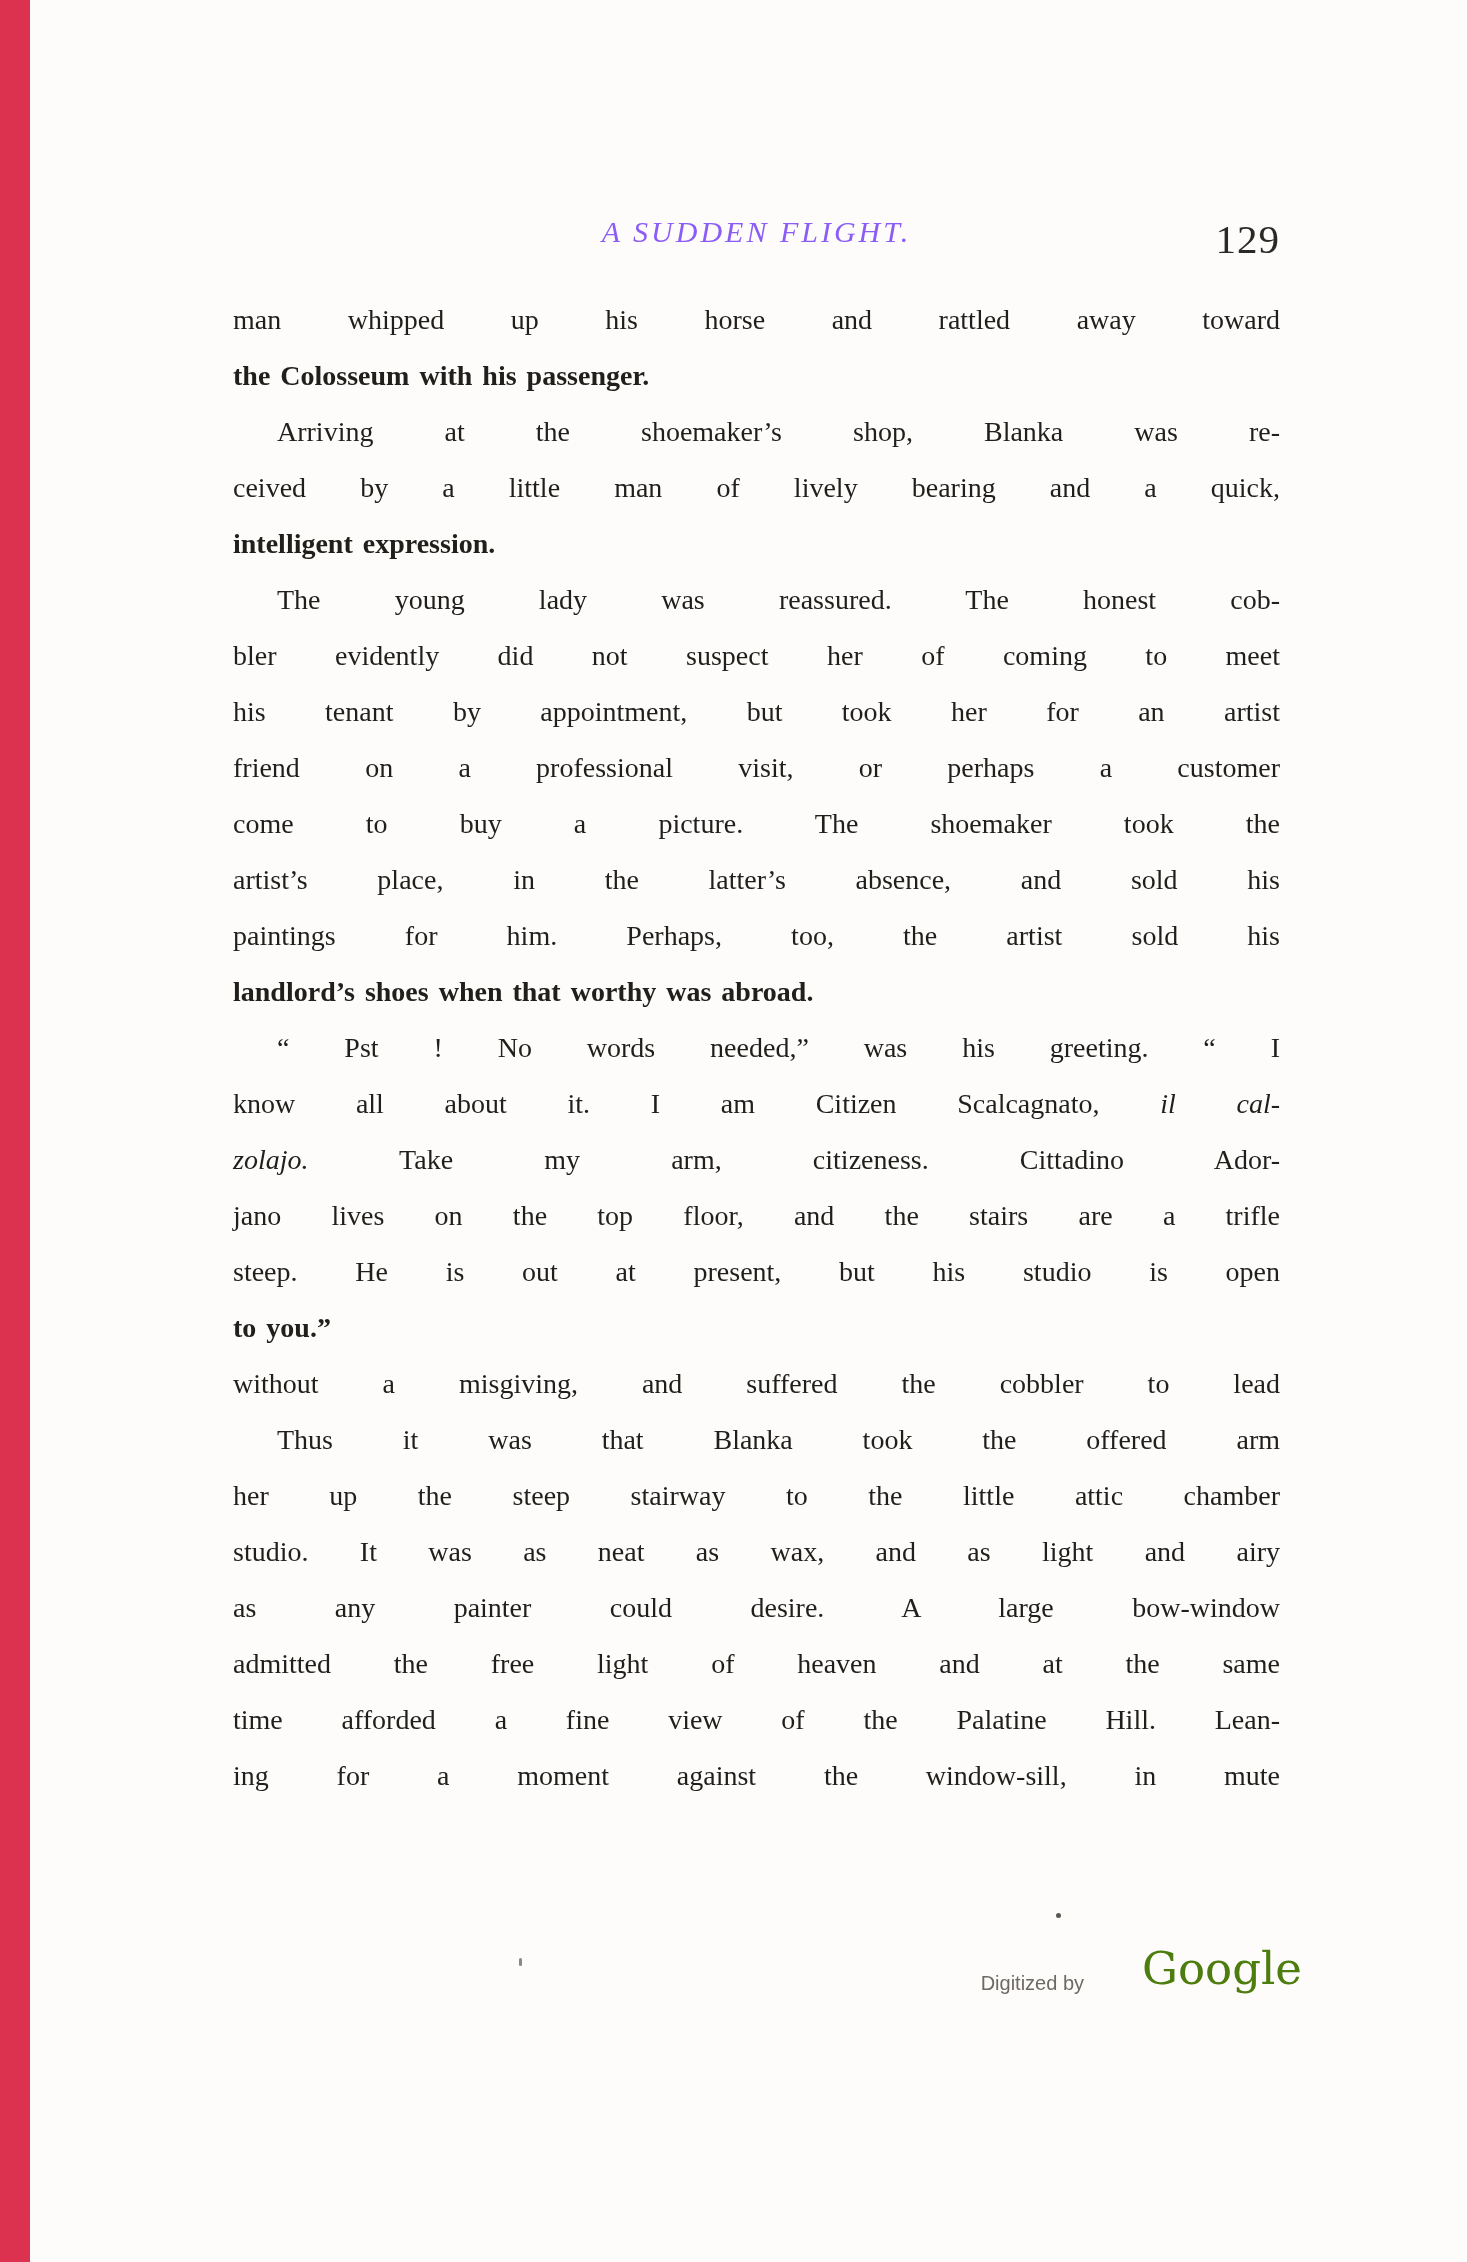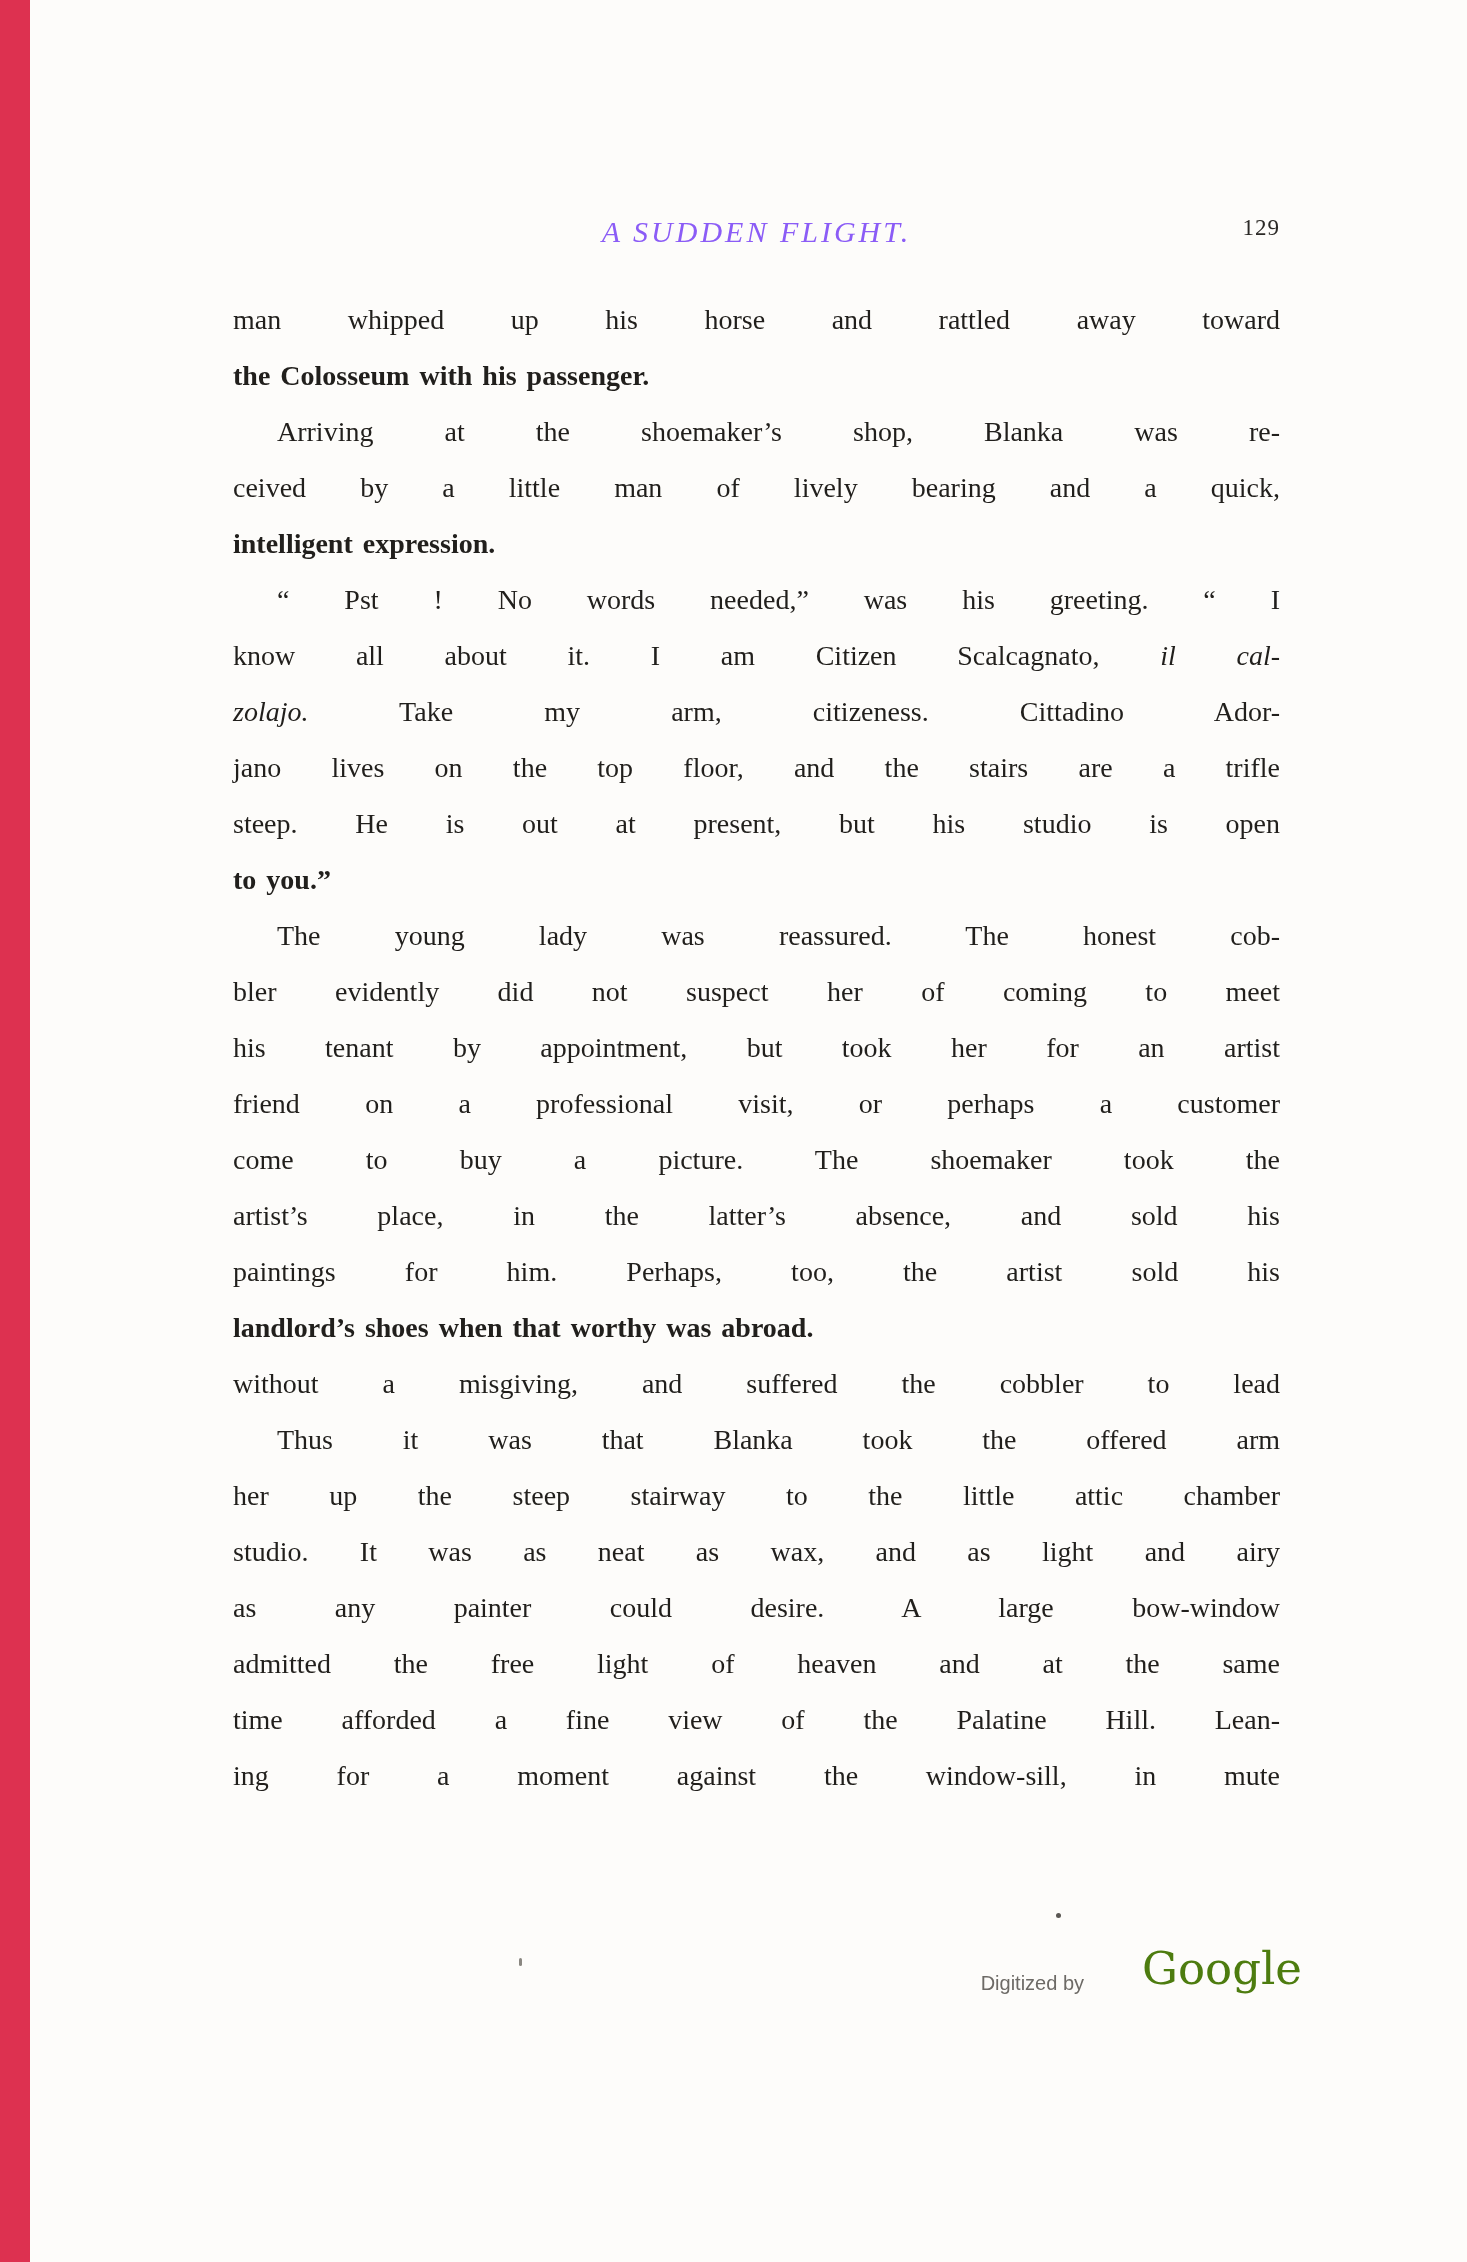--- a/index.html
+++ b/index.html
@@ -27,21 +27,21 @@
     display: block;
     text-align: center;
     font-style: italic;
     font-size: 30px;
     letter-spacing: 3px;
     color: #8b5cf6;
   }
   .page-number {
     position: absolute;
     right: 0; top: 0;
-    font-size: 23px;
+    font-size: 41px;
     letter-spacing: 1px;
     color: #2b2926;
   }
   .body-block {
     position: absolute;
     left: 233px; top: 292px;
     width: 1047px;
     font-size: 28px;
     line-height: 56px;
     word-spacing: 3px;
@@ -102,36 +102,36 @@
       <div class="para">
         <div class="line"><span>man whipped up his horse and rattled away toward</span></div>
         <div class="line last"><span>the Colosseum with his passenger.</span></div>
       </div>
       <div class="para">
         <div class="line indent"><span>Arriving at the shoemaker’s shop, Blanka was re-</span></div>
         <div class="line"><span>ceived by a little man of lively bearing and a quick,</span></div>
         <div class="line last"><span>intelligent expression.</span></div>
       </div>
       <div class="para">
-        <div class="line indent"><span>“ Pst !  No words needed,” was his greeting.  “ I</span></div>
-        <div class="line"><span>know all about it.  I am Citizen Scalcagnato, </span><span class="it">il cal-</span></div>
-        <div class="line"><span class="it">zolajo.</span><span>  Take my arm, citizeness.  Cittadino Ador-</span></div>
-        <div class="line"><span>jano lives on the top floor, and the stairs are a trifle</span></div>
-        <div class="line"><span>steep.  He is out at present, but his studio is open</span></div>
-        <div class="line last"><span>to you.”</span></div>
-      </div>
-      <div class="para">
         <div class="line indent"><span>The young lady was reassured.  The honest cob-</span></div>
         <div class="line"><span>bler evidently did not suspect her of coming to meet</span></div>
         <div class="line"><span>his tenant by appointment, but took her for an artist</span></div>
         <div class="line"><span>friend on a professional visit, or perhaps a customer</span></div>
         <div class="line"><span>come to buy a picture.  The shoemaker took the</span></div>
         <div class="line"><span>artist’s place, in the latter’s absence, and sold his</span></div>
         <div class="line"><span>paintings for him.  Perhaps, too, the artist sold his</span></div>
         <div class="line last"><span>landlord’s shoes when that worthy was abroad.</span></div>
+      </div>
+      <div class="para">
+        <div class="line indent"><span>“ Pst !  No words needed,” was his greeting.  “ I</span></div>
+        <div class="line"><span>know all about it.  I am Citizen Scalcagnato, </span><span class="it">il cal-</span></div>
+        <div class="line"><span class="it">zolajo.</span><span>  Take my arm, citizeness.  Cittadino Ador-</span></div>
+        <div class="line"><span>jano lives on the top floor, and the stairs are a trifle</span></div>
+        <div class="line"><span>steep.  He is out at present, but his studio is open</span></div>
+        <div class="line last"><span>to you.”</span></div>
       </div>
       <div class="para">
         <div class="line"><span>without a misgiving, and suffered the cobbler to lead</span></div>
         <div class="line indent"><span>Thus it was that Blanka took the offered arm</span></div>
         <div class="line"><span>her up the steep stairway to the little attic chamber</span></div>
         <div class="line"><span>studio.  It was as neat as wax, and as light and airy</span></div>
         <div class="line"><span>as any painter could desire.  A large bow-window</span></div>
         <div class="line"><span>admitted the free light of heaven and at the same</span></div>
         <div class="line"><span>time afforded a fine view of the Palatine Hill.  Lean-</span></div>
         <div class="line"><span>ing for a moment against the window-sill, in mute</span></div>

